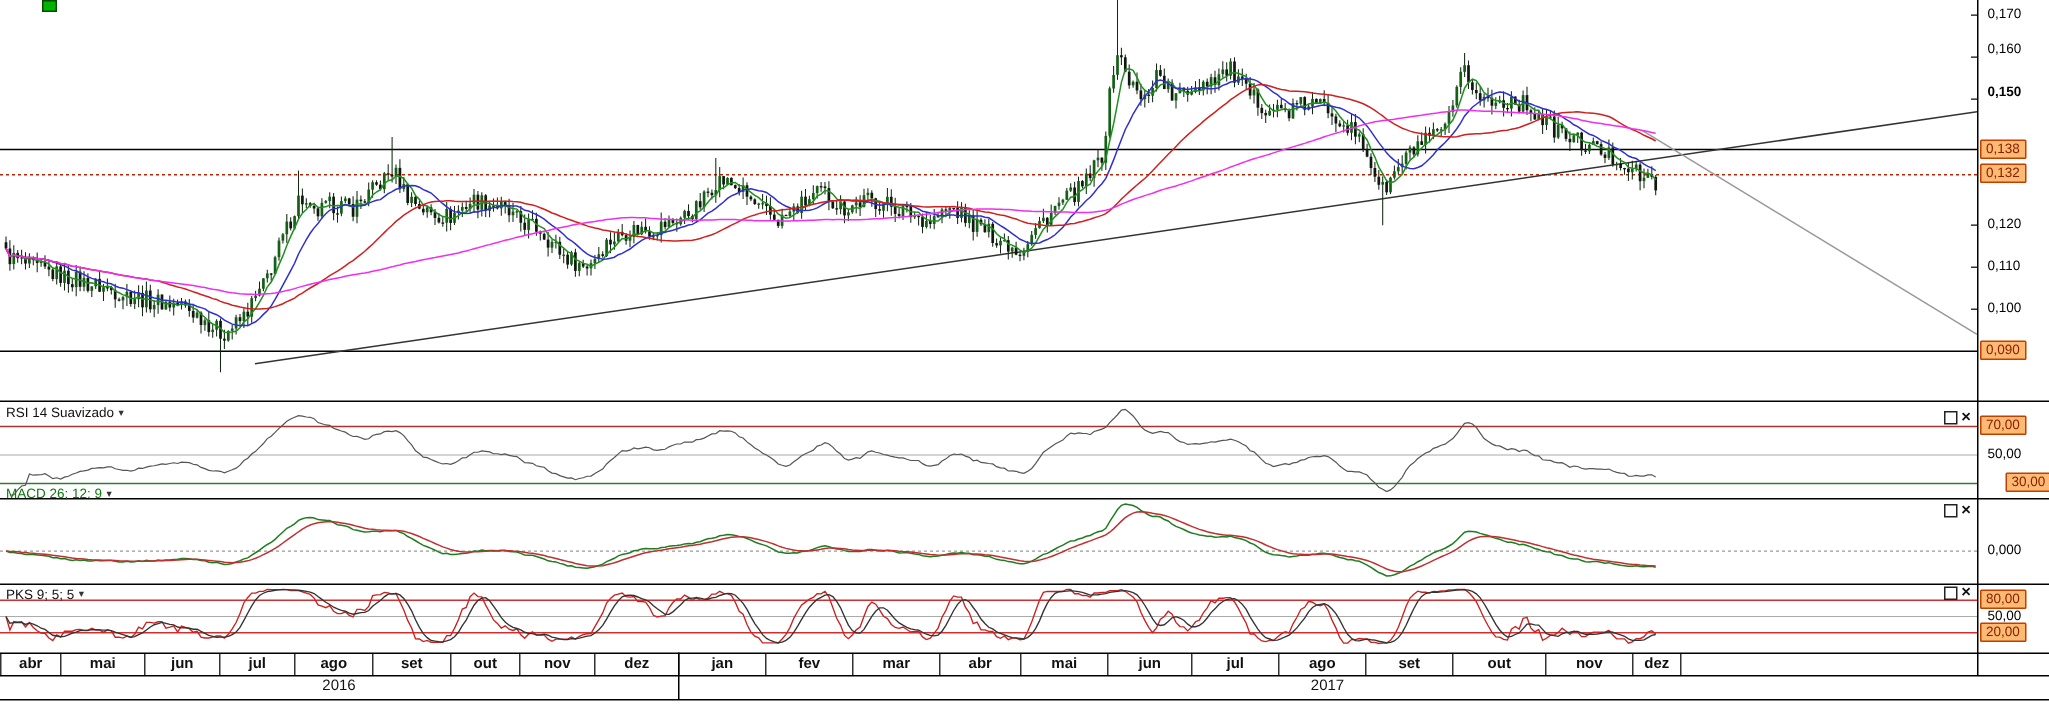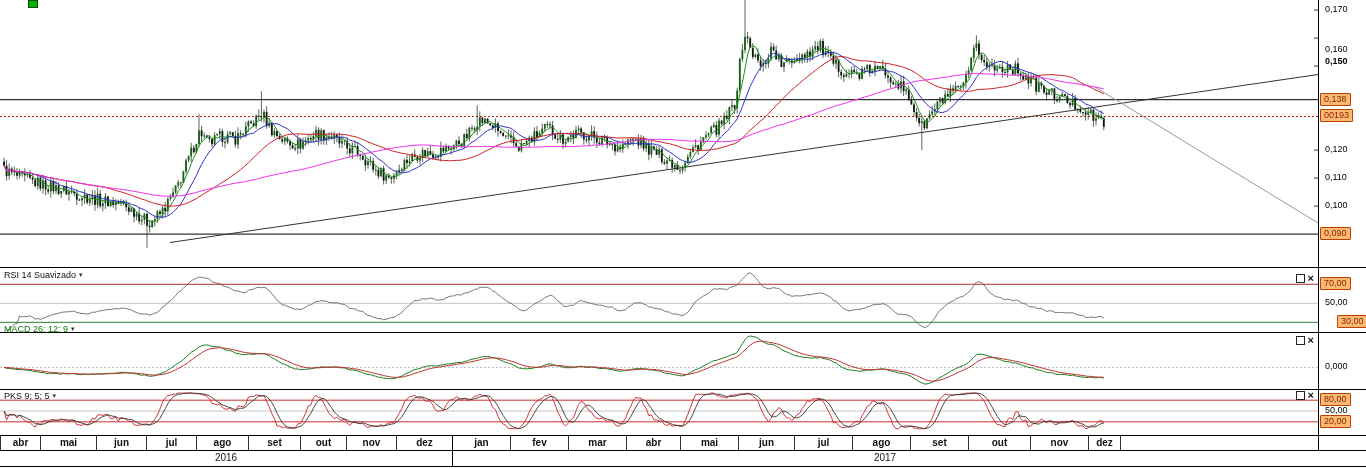--- a/index.html
+++ b/index.html
@@ -955,24 +955,24 @@
     <span class="ph-label">PKS 9; 5; 5</span>
     <span class="ph-caret">▾</span>
   </div>
   <div class="panel-controls" style="top:391px">
     <span class="btn-restore"></span>
     <span class="btn-close">×</span>
   </div>
 
   <div id="axis-col">
       <div class="axis-label" style="top: 4.08px;">0,170</div>
-      <div class="axis-label" style="top: 44px; text-align: center;">0,160</div>
+      <div class="axis-label" style="top: 27px; text-align: center;">0,160</div>
       <div class="axis-label" style="top: 56px; font-weight: bold;">0,150</div>
       <div class="axis-label boxed" style="top: 92.68px;">0,138</div>
-      <div class="axis-label boxed" style="top: 109.48px;">00193</div>
+      <div class="axis-label boxed" style="top: 109.48px;">0,132</div>
       <div class="axis-label" style="top: 144.08px;">0,120</div>
       <div class="axis-label" style="top: 172.08px;">0,110</div>
       <div class="axis-label" style="top: 200.08px;">0,100</div>
       <div class="axis-label boxed" style="top: 227.08px;">0,090</div>
       <div class="axis-label boxed" style="top: 277.25px;">70,00</div>
       <div class="axis-label" style="top: 297.25px;">50,00</div>
       <div class="axis-label boxed" style="top: 315.25px; margin-left: 17px;">30,00</div>
       <div class="axis-label" style="top: 361.371px;">0,000</div>
       <div class="axis-label boxed" style="top: 393.2px;">80,00</div>
       <div class="axis-label" style="top: 405px;">50,00</div>

